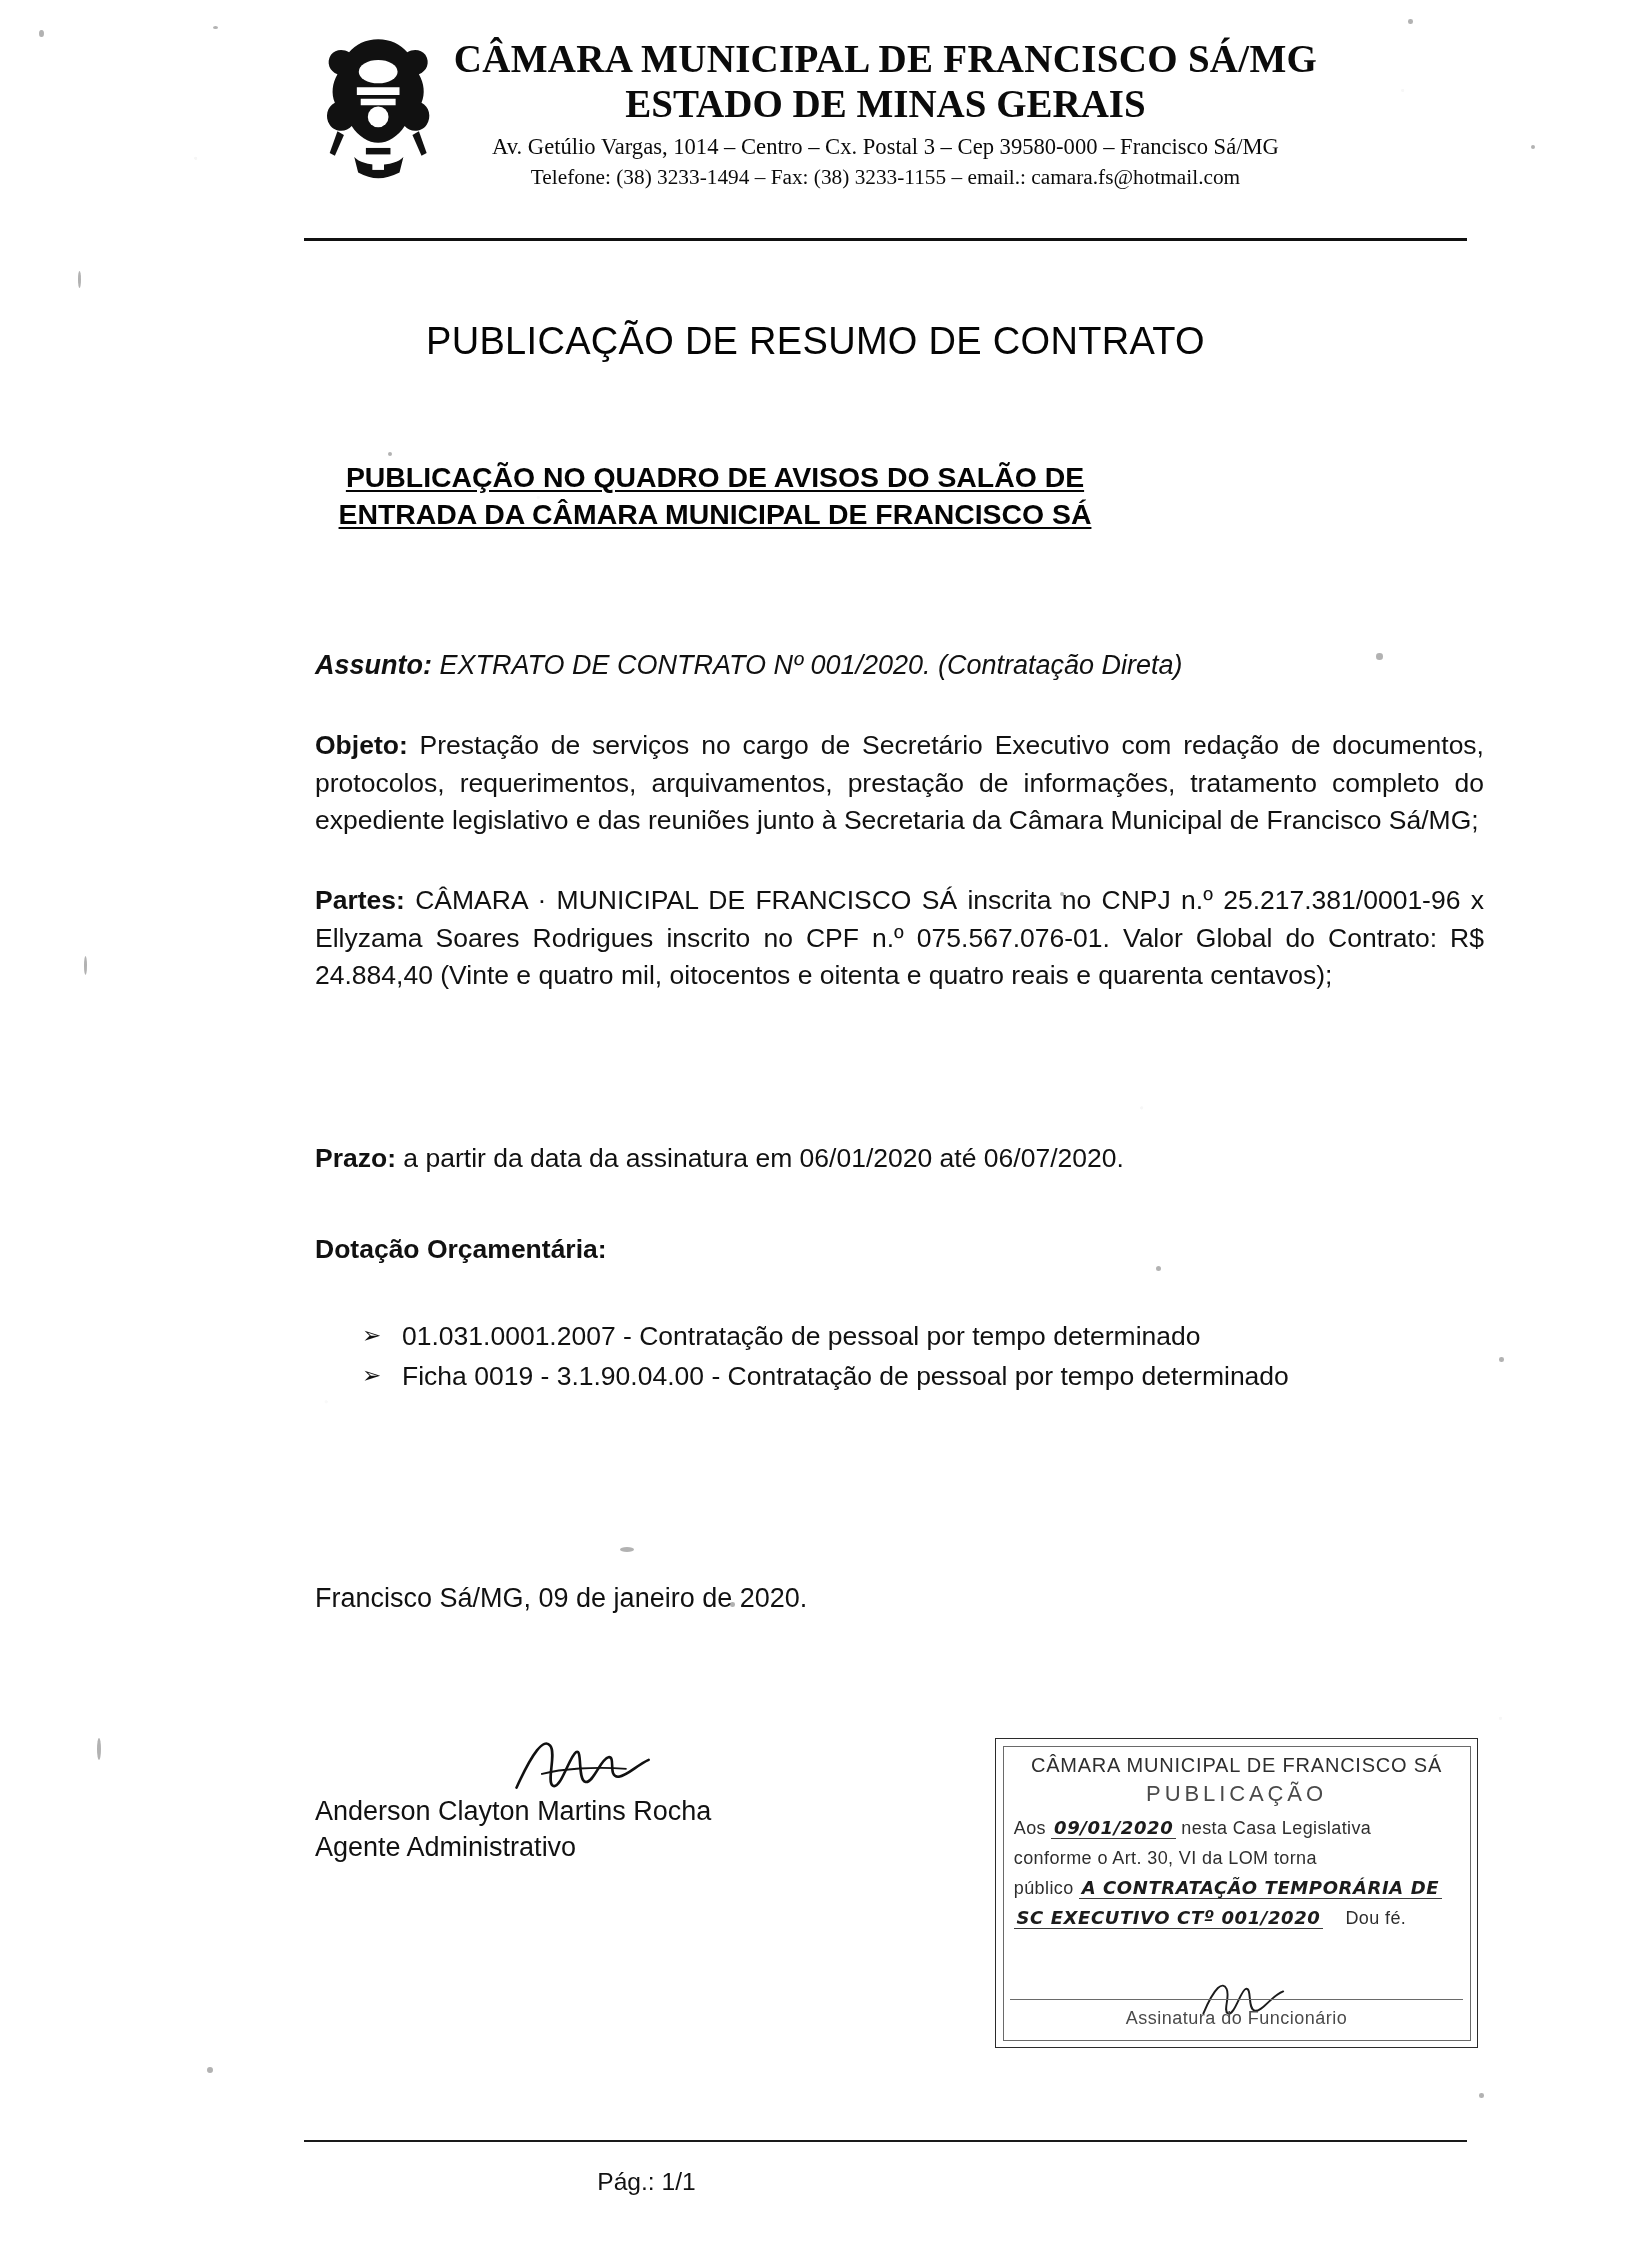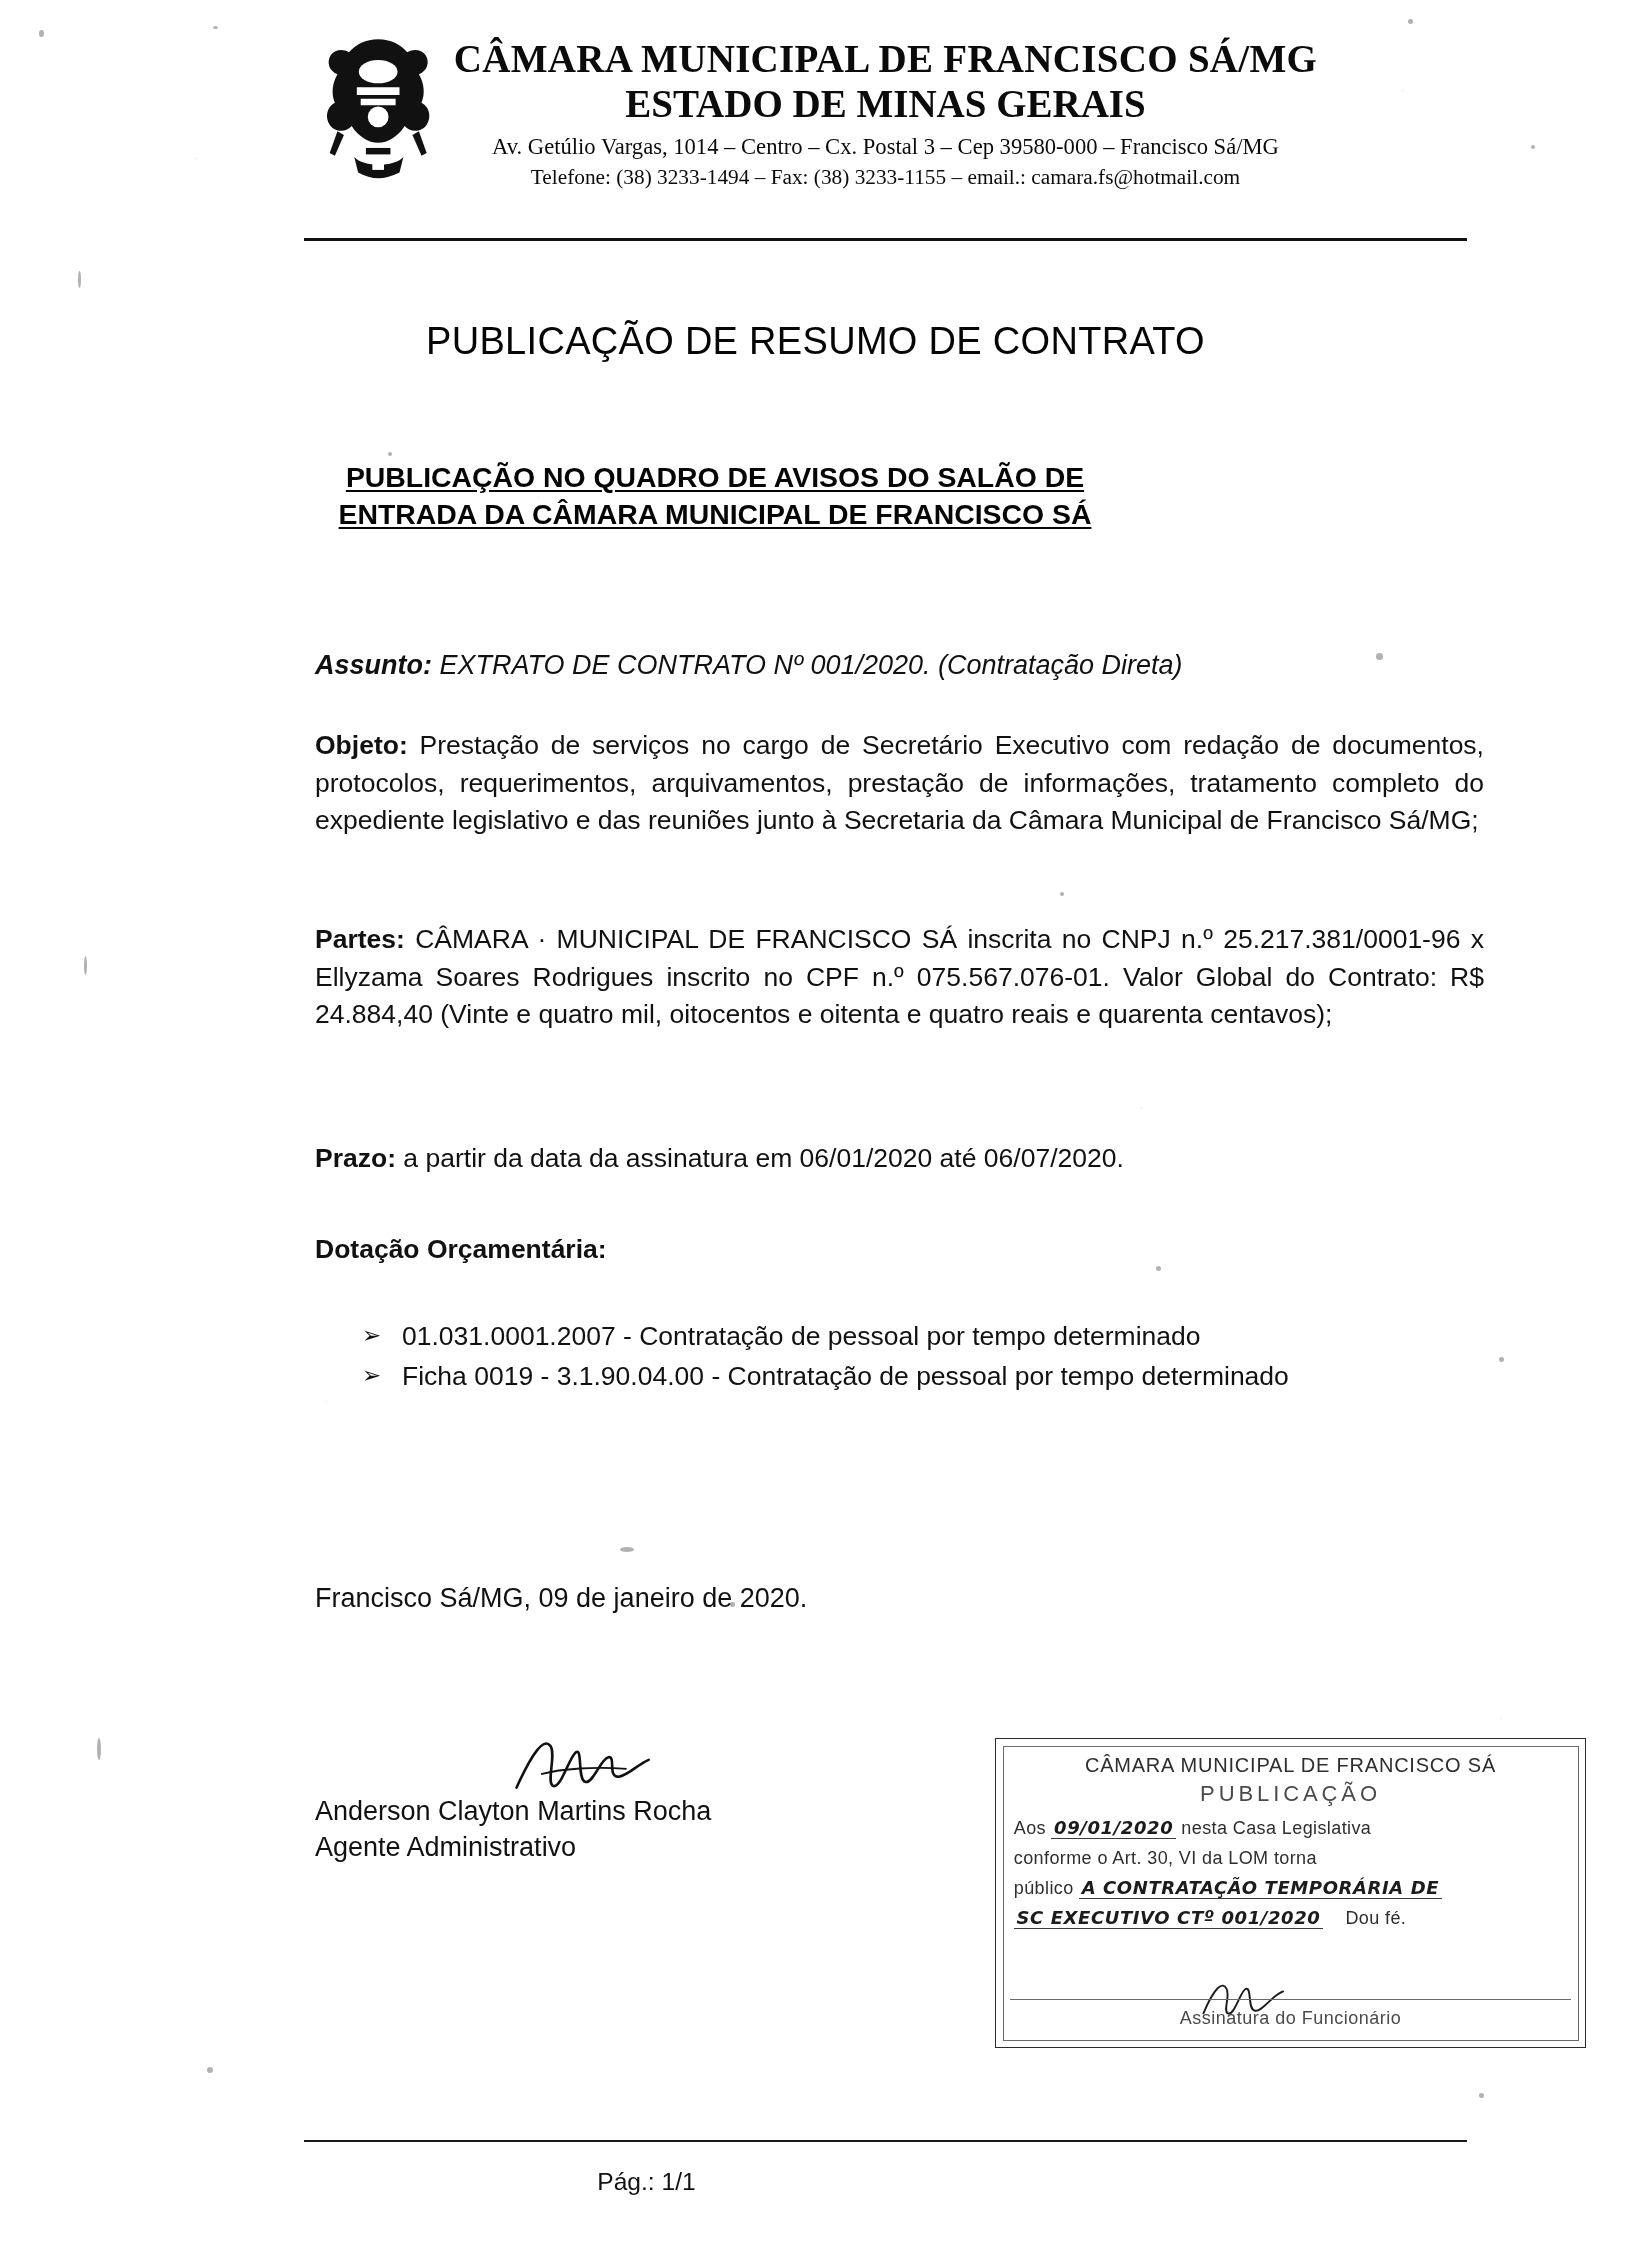--- a/index.html
+++ b/index.html
@@ -114,21 +114,21 @@
     line-height: 1.42;
     text-align: justify;
   }
   .lbl { font-weight: bold; }
   .ital { font-style: italic; }
 
   #assunto { top: 646px; font-size: 27px; }
   #assunto .lbl { font-style: italic; }
 
   #objeto { top: 727px; }
-  #partes { top: 921px; }
+  #partes { top: 882px; }
   #prazo  { top: 1140px; text-align: left; }
   #dotacao-title { top: 1231px; font-weight: bold; text-align: left; }
 
   .bullets {
     position: absolute;
     left: 362px;
     top: 1318px;
     width: 1124px;
     font-size: 26.5px;
     line-height: 1.42;
@@ -175,21 +175,21 @@
     width: 149px;
     height: 78px;
     pointer-events: none;
   }
 
   
   .stamp {
     position: absolute;
     left: 995px;
     top: 1738px;
-    width: 591px;
+    width: 483px;
     height: 310px;
     border: 1.9px solid #2b2b2b;
     box-sizing: border-box;
     color: #2e2e2e;
     font-family: "Liberation Sans", sans-serif;
   }
   .stamp-inner {
     position: absolute;
     left: 6.5px; top: 6.5px; right: 6.5px; bottom: 6.5px;
     border: 0.6px solid #6a6a6a;

